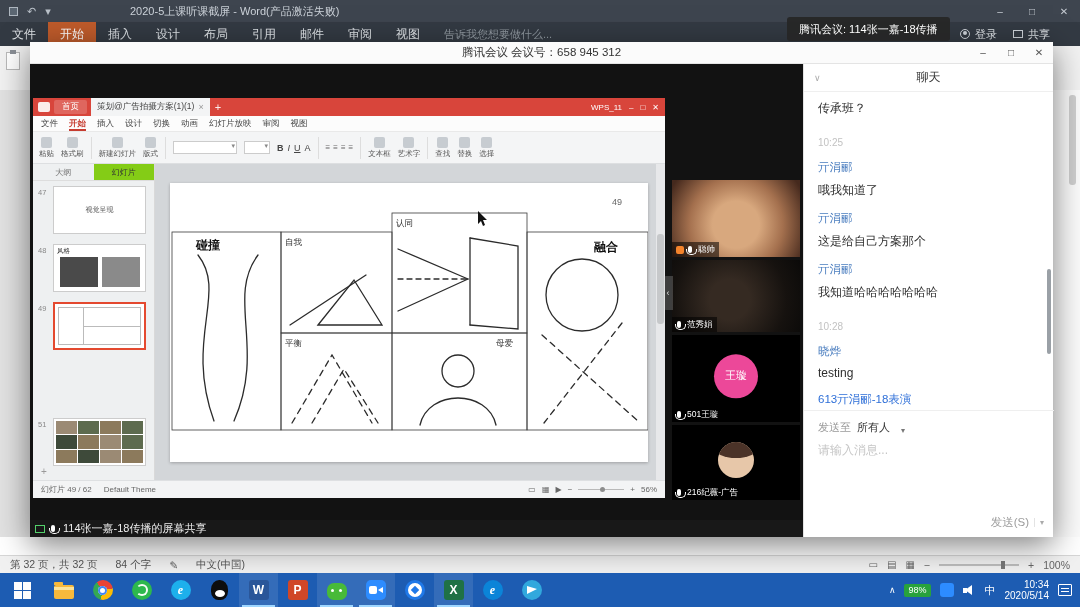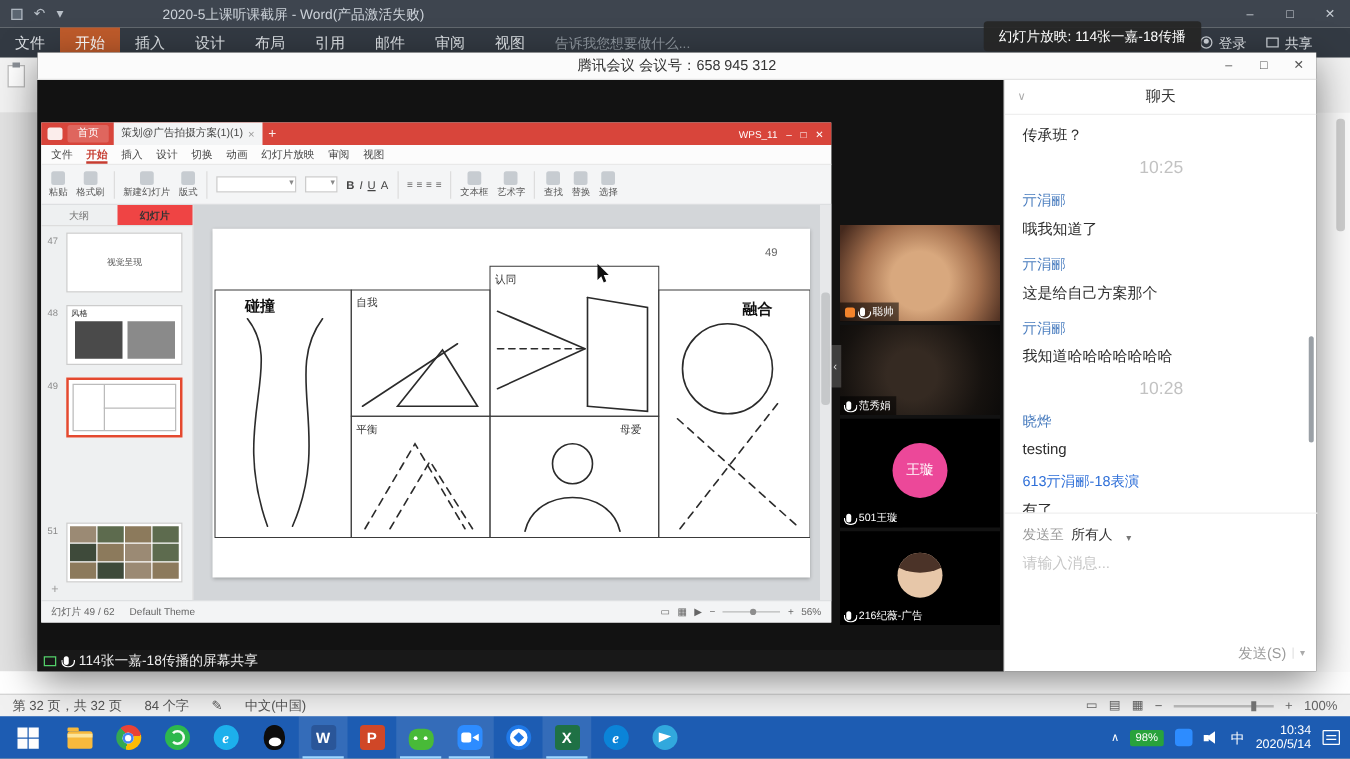--- a/index.html
+++ b/index.html
@@ -57,21 +57,21 @@
 .tool .bx{width:11px;height:11px;background:#c7ccd1;border-radius:2px}
 .tdiv{width:1px;height:22px;background:#ddd}
 .fbox{width:64px;height:13px;border:1px solid #ccc;background:#fff;position:relative}
 .fbox::after,.sbox::after{content:"▾";position:absolute;right:1px;top:0;font-size:7px;color:#888}
 .sbox{width:26px;height:13px;border:1px solid #ccc;background:#fff;position:relative}
 .biu{display:flex;gap:4px;font-size:9px;color:#444;align-items:center}
 .aligns{display:flex;gap:3px;font-size:8px;color:#666}
 #wps-pane{position:absolute;left:0;top:66px;width:122px;height:316px;background:#eef0f1;border-right:1px solid #d9d9d9}
 #pane-tabs{height:17px;display:flex;font-size:8px;color:#777;border-bottom:1px solid #ddd}
 #pane-tabs span{flex:1;display:flex;align-items:center;justify-content:center}
-#pane-tabs .on{background:#ef4444;color:#333;font-weight:bold}
+#pane-tabs .on{background:#84cc16;color:#333;font-weight:normal}
 .trow{position:absolute;left:0;width:122px;height:52px}
 .tnum{position:absolute;left:5px;top:2px;font-size:7.5px;color:#888}
 .tbox{position:absolute;left:20px;top:0;width:93px;height:48px;background:#fff;border:1px solid #ccc;overflow:hidden}
 .trow.sel .tbox{border:2px solid #e4492f}
 .t47txt{position:absolute;left:0;right:0;top:18px;text-align:center;font-size:7px;color:#555}
 .t48lbl{position:absolute;left:3px;top:2px;font-size:6.5px;color:#333}
 .t48a{position:absolute;left:6px;top:12px;width:38px;height:30px;background:#4a4a4a}
 .t48b{position:absolute;left:48px;top:12px;width:38px;height:30px;background:#8a8a8a}
 .pgrid{position:absolute;inset:2px;display:grid;grid-template-columns:repeat(4,1fr);grid-template-rows:repeat(3,1fr);gap:1px}
 .pgrid div{background:#9b8a74}
@@ -117,21 +117,21 @@
 .vname{overflow:hidden;text-overflow:ellipsis}
 #vcollapse{position:absolute;left:633px;top:212px;width:10px;height:34px;background:rgba(200,200,200,.25);border-radius:3px 0 0 3px;display:flex;align-items:center;justify-content:center;color:#ddd;font-size:9px}
 
 
 #chat{position:absolute;left:773px;top:0;width:250px;height:473px;background:#fff;border-left:1px solid #e3e3e3}
 #c-head{height:28px;border-bottom:1px solid #efefef;position:relative;display:flex;align-items:center;justify-content:center}
 #c-head .tt{font-size:12px;color:#333}
 #c-head .cv{position:absolute;left:10px;top:0;bottom:0;display:flex;align-items:center;color:#aaa;font-size:9px}
 #c-msgs{position:absolute;left:0;top:28px;width:250px;height:318px;padding:8px 14px;overflow:hidden}
 .c-text{color:#2e2e2e;font-size:12px;margin-top:7px}
-.c-time{color:#c2c2c2;font-size:14px;text-align:center;margin-top:8px}
+.c-time{color:#c2c2c2;font-size:10px;text-align:left;margin-top:20px}
 .c-name{color:#4a7dbf;font-size:11.5px;margin-top:12px}
 .c-name.hl{color:#2e6fd8}
 #c-scroll{position:absolute;right:2px;top:205px;width:4px;height:85px;border-radius:2px;background:#9aa0a6}
 #c-foot{position:absolute;left:0;top:346px;width:250px;height:127px;border-top:1px solid #efefef}
 .c-sendto{display:flex;align-items:center;gap:6px;padding:9px 14px 0;font-size:11px}
 .c-sendto .lbl{color:#9a9a9a}
 .c-sendto .val{color:#333;display:flex;align-items:flex-end;gap:11px}
 .c-sendto .car{color:#777;font-size:8px}
 .c-input{display:block;margin:8px 14px 0;width:214px;border:none;outline:none;font-size:12px;color:#333;background:transparent}
 .c-input::placeholder{color:#c6c6c6}
@@ -231,21 +231,21 @@
 
 <div class="strip" style="left:0;top:46px;width:30px;height:44px;background:#f2f2f2"></div>
 <div id="clip"></div>
 <div class="strip" style="left:0;top:90px;width:30px;height:447px;background:#e2e2e2"></div>
 <div class="strip" style="left:1053px;top:46px;width:27px;height:44px;background:#f2f2f2"></div>
 <div class="strip" style="left:1053px;top:90px;width:27px;height:447px;background:#fbfbfb"></div>
 <div class="strip" style="left:1069px;top:95px;width:7px;height:90px;background:#cfcfcf;border-radius:3px"></div>
 <div class="strip" style="left:0;top:537px;width:1080px;height:18px;background:#ffffff"></div>
 
 <div id="toast">
-    <span>幻灯片放映: 114张一嘉-18传播</span>
+    <span>腾讯会议: 114张一嘉-18传播</span>
   </div>
 
 <div id="meeting">
   <div id="m-title">
     <span class="t">腾讯会议 会议号：658 945 312</span>
     <span class="c">
       <span>–</span>
       <span>□</span>
       <span>✕</span>
     </span>

